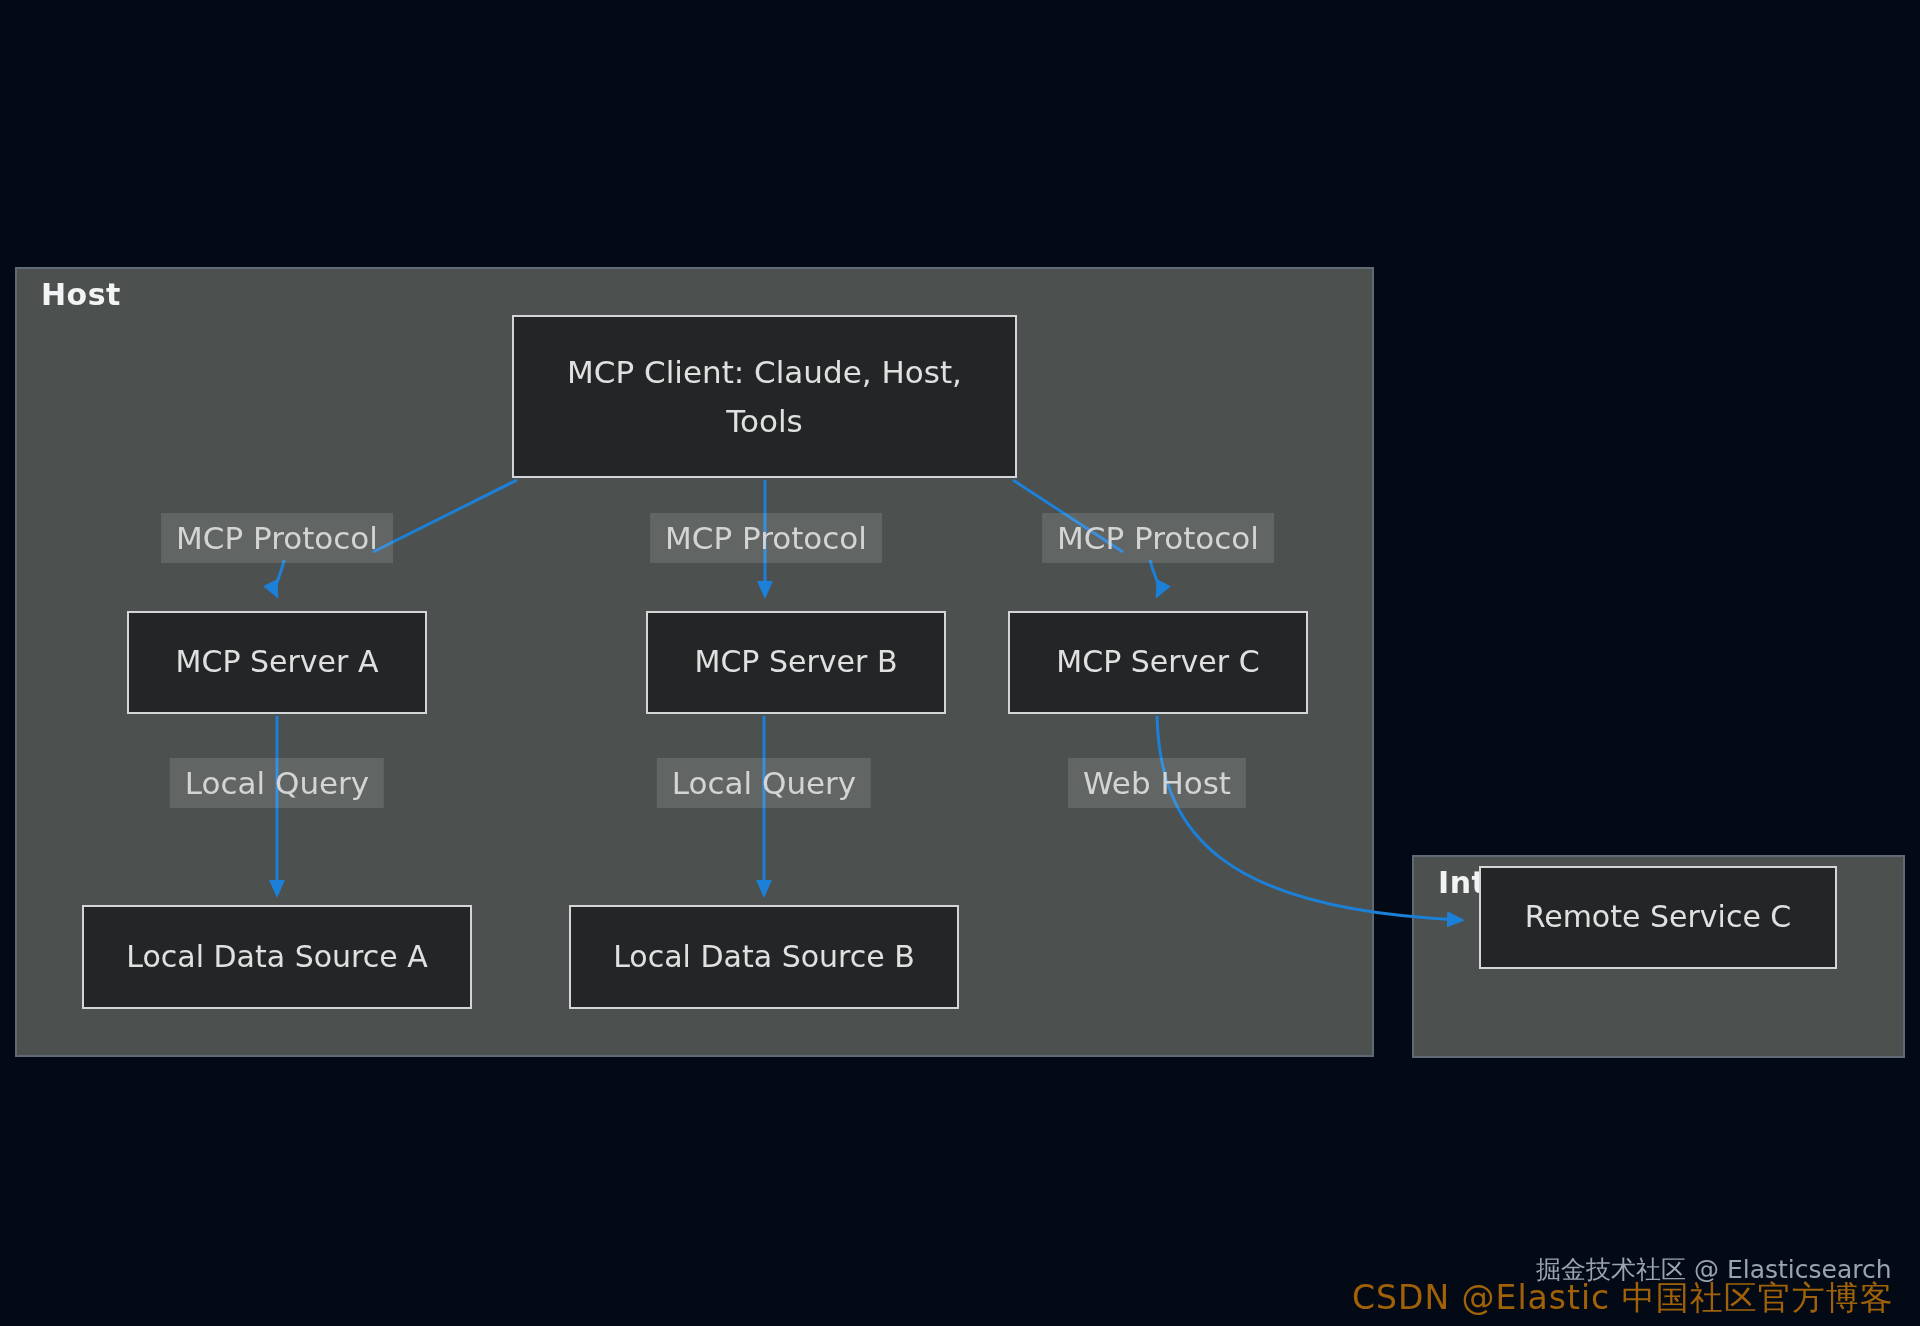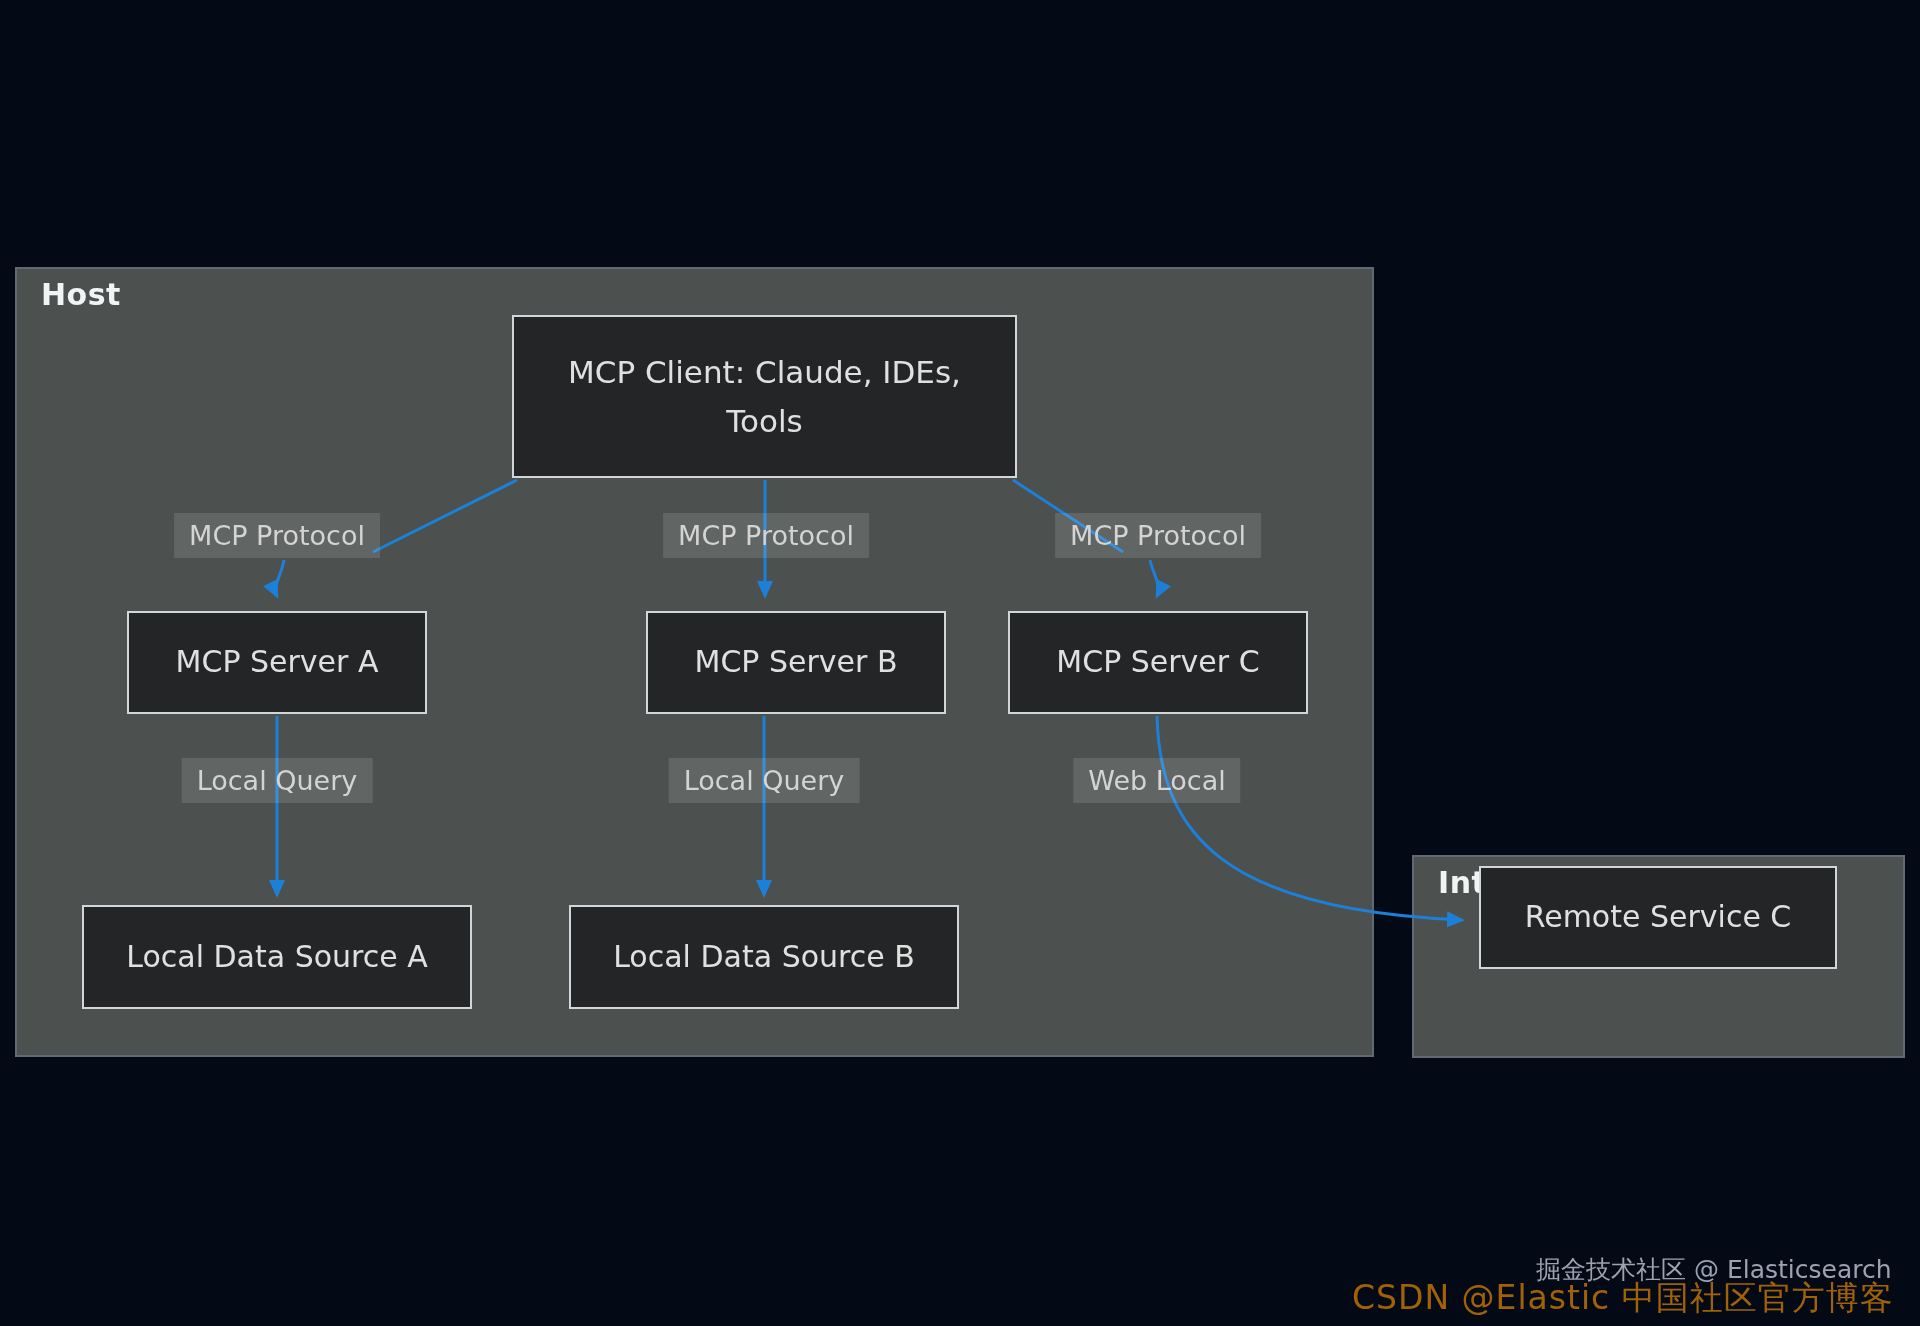--- a/index.html
+++ b/index.html
@@ -73,21 +73,21 @@
   .node-box.source-a { left: 82px;   top: 905px; width: 390px; height: 104px; }
   .node-box.source-b { left: 569px;  top: 905px; width: 390px; height: 104px; }
   .node-box.remote-c { left: 1479px; top: 866px; width: 358px; height: 103px; }
 
   
   .edge-label {
     position: absolute;
     transform: translateX(-50%);
     background: rgba(255,255,255,0.12);
     color: #d4d4d4;
-    font-size: 27px;
+    font-size: 31px;
     padding: 7px 15px;
     white-space: nowrap;
     z-index: 3;
   }
   .edge-label.row-protocol { top: 513px; }
   .edge-label.row-query    { top: 758px; }
   .edge-label.p1 { left: 277px; }
   .edge-label.p2 { left: 766px; }
   .edge-label.p3 { left: 1158px; }
   .edge-label.q1 { left: 277px; }
@@ -135,35 +135,35 @@
     <path d="M 1150 560 C 1154 577, 1162 586, 1157 596" fill="none" stroke-width="3" marker-end="url(#arrowhead)" stroke="#1d80d8"></path>
 
     <path d="M 277 716 L 277 895" fill="none" stroke-width="3" marker-end="url(#arrowhead)" stroke="#1d80d8"></path>
 
     <path d="M 764 716 L 764 895" fill="none" stroke-width="3" marker-end="url(#arrowhead)" stroke="#1d80d8"></path>
 
     <path d="M 1157 716 C 1160 835, 1225 910, 1462 920" fill="none" stroke-width="3" marker-end="url(#arrowhead)" stroke="#1d80d8"></path>
   </svg>
 
   <div class="node-box client">
-    <div>MCP Client: Claude, IDEs,</div>
+    <div>MCP Client: Claude, Host,</div>
     <div>Tools</div>
   </div>
 
   <div class="edge-label row-protocol p1">MCP Protocol</div>
   <div class="edge-label row-protocol p2">MCP Protocol</div>
   <div class="edge-label row-protocol p3">MCP Protocol</div>
 
   <div class="node-box server-a">MCP Server A</div>
   <div class="node-box server-b">MCP Server B</div>
   <div class="node-box server-c">MCP Server C</div>
 
   <div class="edge-label row-query q1">Local Query</div>
   <div class="edge-label row-query q2">Local Query</div>
-  <div class="edge-label row-query q3">Web Local</div>
+  <div class="edge-label row-query q3">Web Host</div>
 
   <div class="node-box source-a">Local Data Source A</div>
   <div class="node-box source-b">Local Data Source B</div>
 
   <div class="node-box remote-c">Remote Service C</div>
 
   <div class="watermark small">掘金技术社区 @ Elasticsearch</div>
   <div class="watermark large">CSDN @Elastic 中国社区官方博客</div>
 
 </div>

